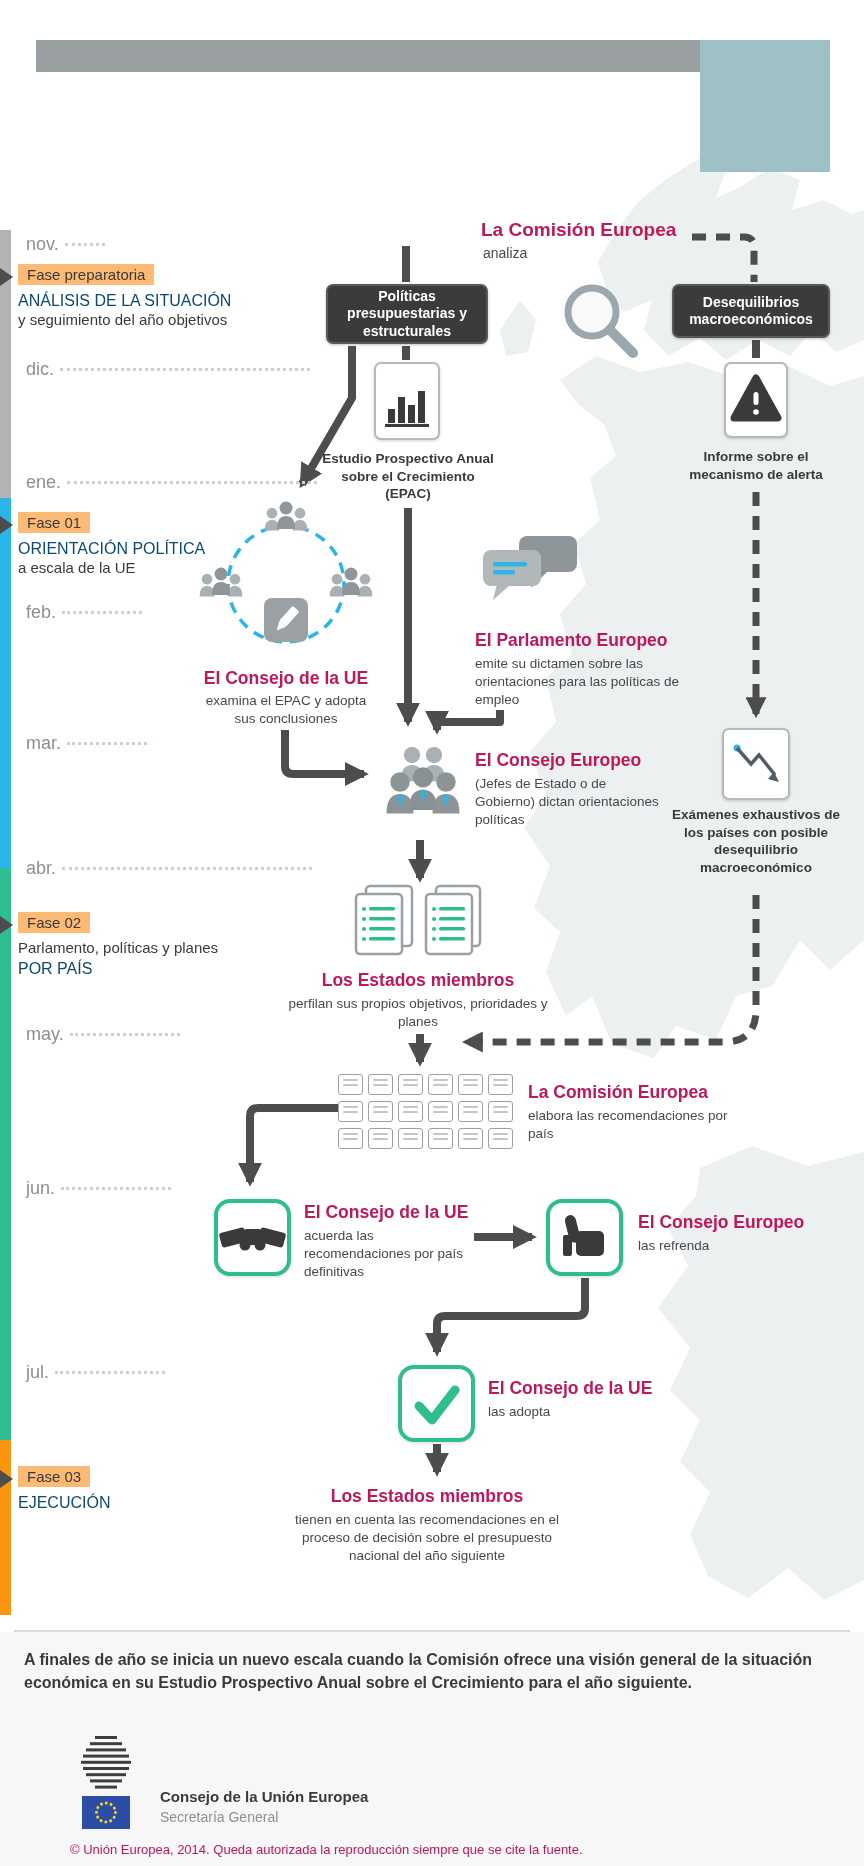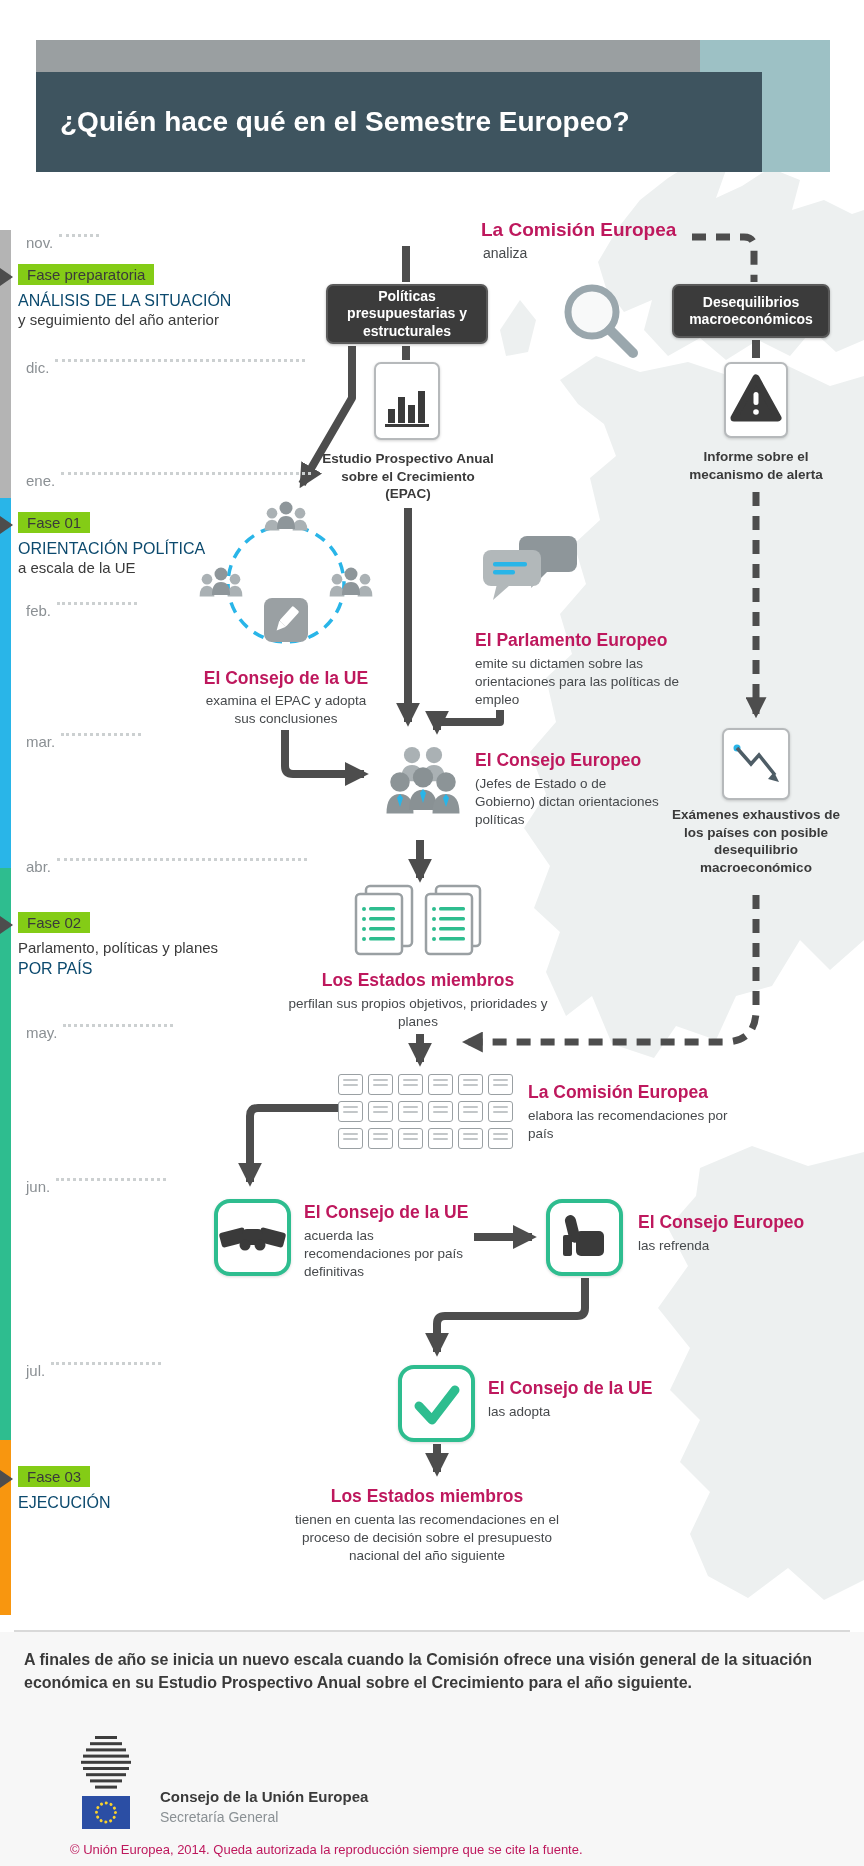--- a/index.html
+++ b/index.html
@@ -11,25 +11,25 @@
   .body-t{color:#46494c;font-size:13.5px;line-height:1.32}
   .cap{color:#3a3a3a;font-weight:bold;font-size:13.5px;line-height:1.3;text-align:center}
   .center{text-align:center}
   .darkbox{background:#3b3b3b;border:2px solid #5a5a5a;border-radius:7px;color:#fff;font-weight:bold;
     font-size:14px;line-height:1.25;text-align:center;display:flex;align-items:center;justify-content:center;
     padding:3px 8px;box-shadow:0 1px 3px rgba(0,0,0,.25)}
   .iconbox{background:#fff;border:2px solid #b6b9bb;border-radius:7px;display:flex;align-items:center;
     justify-content:center;box-shadow:0 1px 3px rgba(0,0,0,.18)}
   .greenbox{background:#fff;border:4px solid #2ebd8f;border-radius:16px;display:flex;align-items:center;
     justify-content:center;box-shadow:0 1px 3px rgba(0,0,0,.15)}
-  .month{display:flex;align-items:flex-start;gap:6px;color:#8b9094;font-size:15px}
+  .month{display:flex;align-items:center;gap:6px;color:#8b9094;font-size:18px}
   .dots{display:block;border-top:3px dotted #ccd0d1;height:0}
   .phasebar{position:absolute;left:0;width:11px}
   .chev{width:0;height:0;border-top:9px solid transparent;border-bottom:9px solid transparent;border-left:13px solid #4d4d4d}
-  .chip{display:inline-block;background:#84cc16;color:#3a3a3a;font-size:15px;padding:2px 9px}
+  .chip{display:inline-block;background:#fdba74;color:#3a3a3a;font-size:15px;padding:2px 9px}
   .pbold{font-weight:normal;color:#0c4a6e;font-size:16px;line-height:1.25}
   .preg{color:#3a3a3a;font-size:15px;line-height:1.25}
   .grid-row{display:flex;gap:5px;margin-bottom:6px}
   .mini{width:25px;height:21px;border:1.5px solid #9aa0a3;border-radius:3px;background:#fff;
     padding:4px 4px;display:flex;flex-direction:column;gap:3px}
   .mini i{display:block;height:2px;background:#c3c7c9;border-radius:1px}
   .header-title{color:#fff;font-weight:bold;font-size:28px}
 </style>
 </head>
 <body>
@@ -80,23 +80,20 @@
     </g>
     <g fill="none" stroke="#4d4d4d" stroke-width="7" stroke-linejoin="round" stroke-dasharray="14 10">
       <path d="M692,237 H744 Q754,237 754,247 V282"></path>
       <path d="M756,492 V714" marker-end="url(#arr)"></path>
       <path d="M756,895 V1010 Q756,1042 724,1042 H466" marker-end="url(#arr)"></path>
     </g>
   </svg>
 
   <div class="abs" style="left:36px;top:40px;width:664px;height:32px;background:#9a9fa1"></div>
   <div class="abs" style="left:700px;top:40px;width:130px;height:132px;background:#9dc1c5"></div>
-  <div class="abs" style="left:36px;top:72px;width:726px;height:100px;background:#3e545f;display:flex;align-items:center;padding-left:24px">
-    <div class="header-title">¿Quién hace qué en el Semestre Europeo?</div>
-  </div>
 
   <div class="phasebar" style="top:230px;height:268px;background:#b4b4b4"></div>
   <div class="phasebar" style="top:498px;height:370px;background:#29b5e8"></div>
   <div class="phasebar" style="top:868px;height:572px;background:#2ebd8f"></div>
   <div class="phasebar" style="top:1440px;height:175px;background:#f8960f"></div>
 
   <div class="month abs" style="left:26px;top:234px">
       <span>nov.</span>
       <i class="dots" style="width:40px"></i>
     </div>
@@ -129,21 +126,21 @@
       <i class="dots" style="width:110px"></i>
     </div>
   <div class="month abs" style="left:26px;top:1362px">
       <span>jul.</span>
       <i class="dots" style="width:110px"></i>
     </div>
 
   <div class="abs chev" style="left:0;top:268px"></div>
   <div class="abs chip" style="left:18px;top:264px">Fase preparatoria</div>
   <div class="abs pbold" style="left:18px;top:291px">ANÁLISIS DE LA SITUACIÓN</div>
-  <div class="abs preg" style="left:18px;top:311px">y seguimiento del año anterior</div>
+  <div class="abs preg" style="left:18px;top:311px">y seguimiento del año objetivos</div>
 
   <div class="abs chev" style="left:0;top:516px"></div>
   <div class="abs chip" style="left:18px;top:512px">Fase 01</div>
   <div class="abs pbold" style="left:18px;top:539px">ORIENTACIÓN POLÍTICA</div>
   <div class="abs preg" style="left:18px;top:559px">a escala de la UE</div>
 
   <div class="abs chev" style="left:0;top:916px"></div>
   <div class="abs chip" style="left:18px;top:912px">Fase 02</div>
   <div class="abs preg" style="left:18px;top:939px">Parlamento, políticas y planes</div>
   <div class="abs pbold" style="left:18px;top:959px">POR PAÍS</div>

